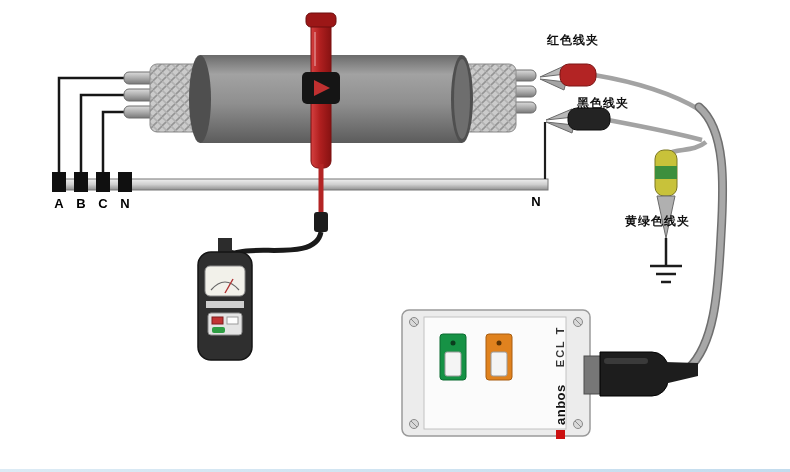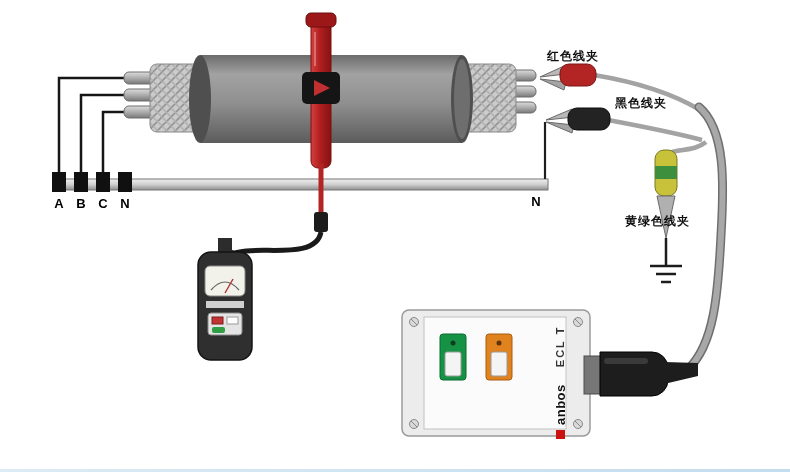--- a/index.html
+++ b/index.html
@@ -200,22 +200,22 @@
       <rect x="604" y="358" width="44" height="6" rx="3" fill="#3a3a3a"></rect>
     </g>
   </svg>
 
   <div class="term-lbl" style="left:51px; top:196px;">A</div>
   <div class="term-lbl" style="left:73px; top:196px;">B</div>
   <div class="term-lbl" style="left:95px; top:196px;">C</div>
   <div class="term-lbl" style="left:117px; top:196px;">N</div>
   <div class="term-lbl" style="left:528px; top:194px;">N</div>
 
-  <div class="lbl" style="left:547px; top:48px;">红色线夹</div>
-  <div class="lbl" style="left:577px; top:95px;margin-left:38px;">黑色线夹</div>
+  <div class="lbl" style="left:547px; top:32px;">红色线夹</div>
+  <div class="lbl" style="left:577px; top:95px;">黑色线夹</div>
   <div class="lbl" style="left:596px; top:213px;margin-left:29px;">黄绿色线夹</div>
 
   <div class="brand-vert">
     <span class="logo-block"></span>
     <span class="brand-name">anbos</span>
     <span class="model-name">ECL T</span>
   </div>
 
   <div class="bottom-edge"></div>
 </div>

